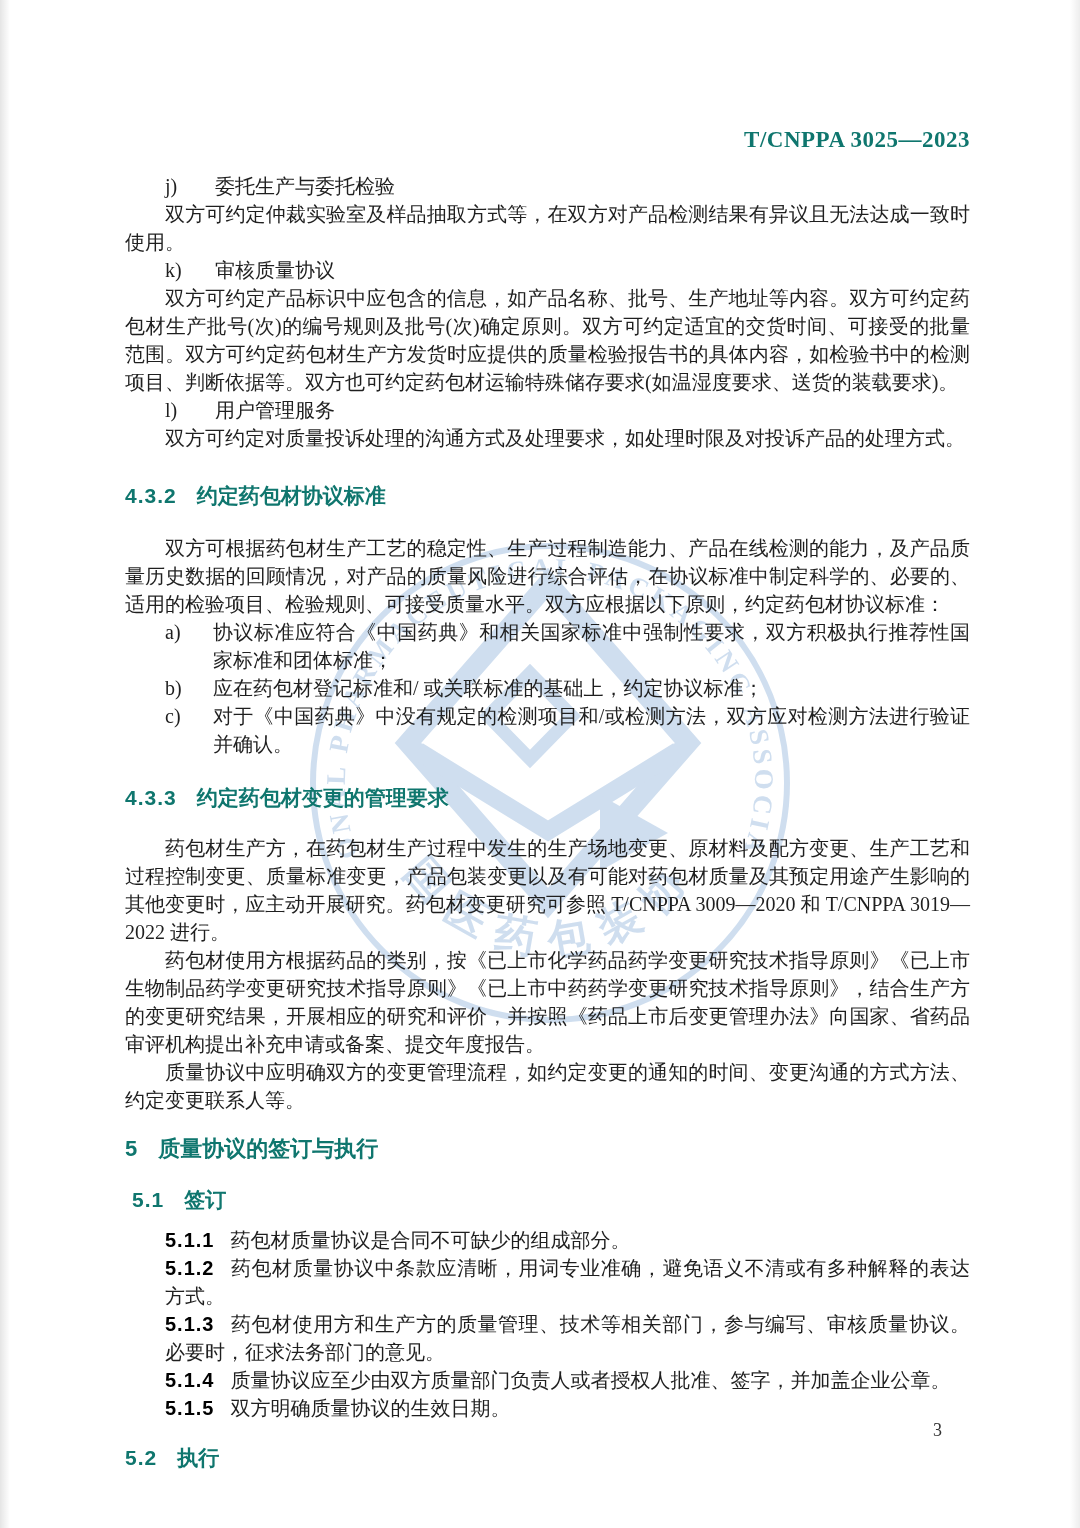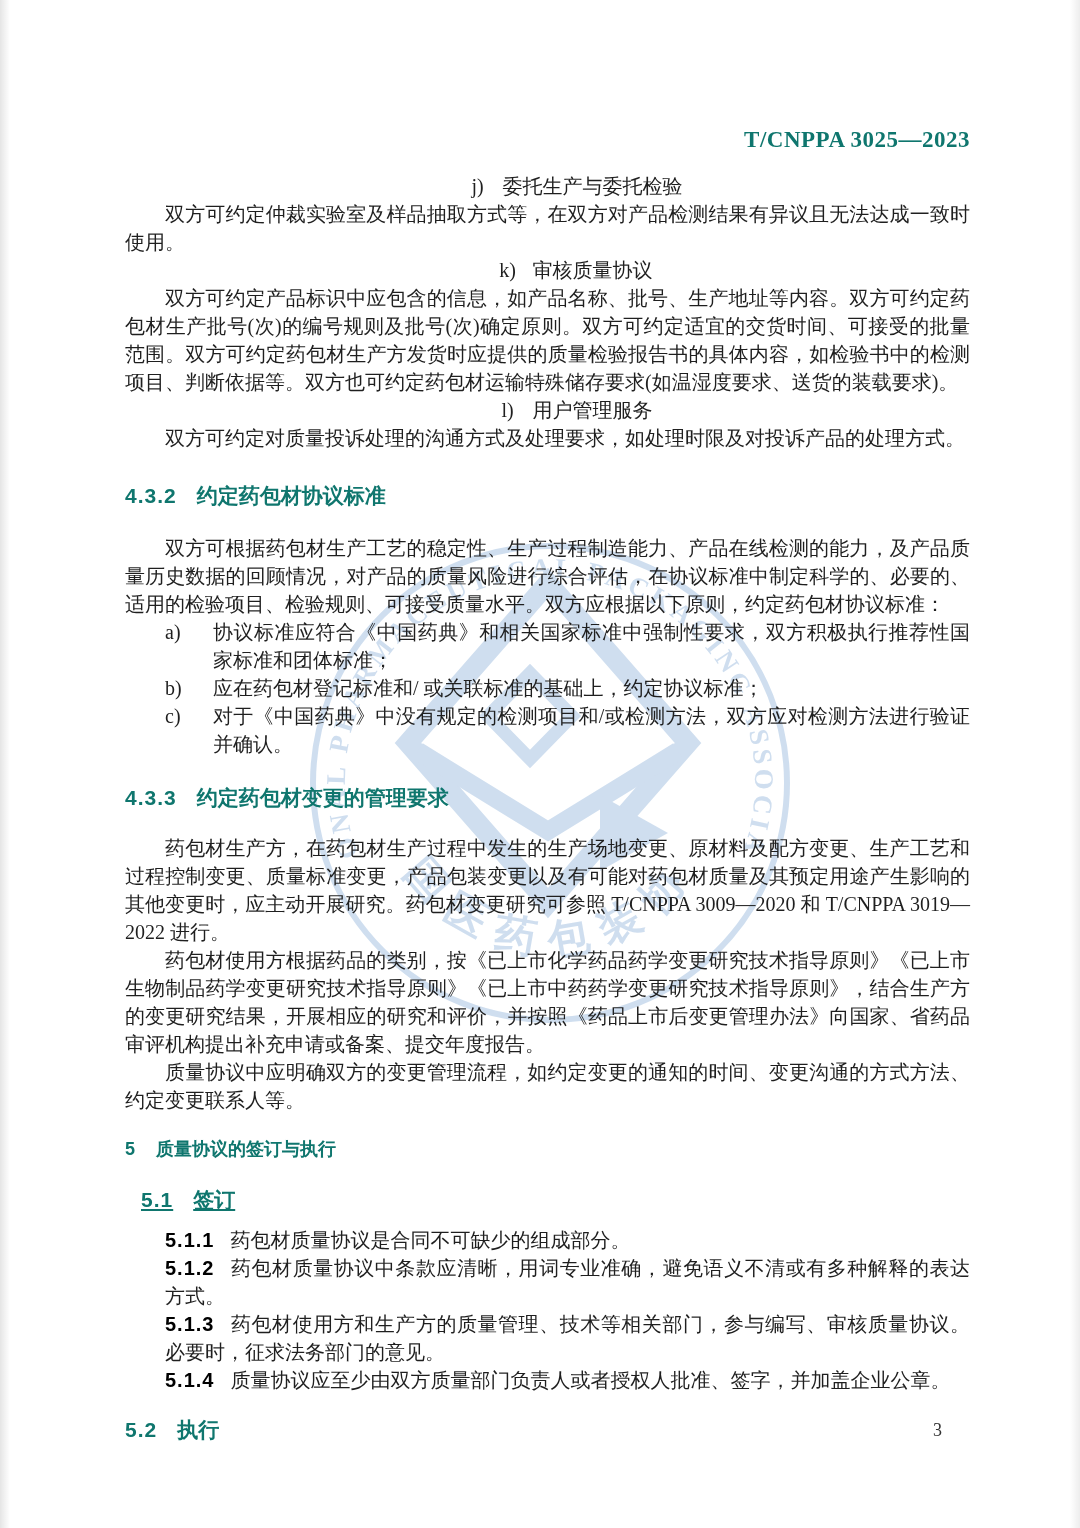--- a/index.html
+++ b/index.html
@@ -19,37 +19,37 @@
 
   .content { position:absolute; left:125px; top:126px; width:845px; z-index:1;
              font-size:20px; line-height:28px; }
 
   .doc-header { text-align:right; font-weight:bold; font-size:23px; letter-spacing:.5px;
                 margin:0 0 18px 0; color:#0f766e; }
 
   p { margin:0; }
   .para { text-indent:40px; text-align:justify; }
 
-  .hang { padding-left:40px;text-align:center; }
+  .hang { padding-left:40px; }
   .hang .mk { display:inline-block; width:50px; }
 
   .abc { position:relative; padding-left:88px; text-align:justify; }
   .abc .mk { position:absolute; left:40px; width:48px; }
 
   .h-sub, .h-chap {
     font-family:"Liberation Sans","DejaVu Sans",sans-serif; font-weight:bold; color:#0f766e;
   }
   .h-sub  { font-size:21px; }
-  .h-chap { font-size:18px; }
+  .h-chap { font-size:22px; }
   .h-sub .no, .h-chap .no { margin-right:20px; letter-spacing:1px; }
 
   .h-432 { margin:30px 0 24px 0; }
   .h-433 { margin:26px 0 22px 0; }
   .h-5   { margin:20px 0 0 0; line-height:30px; }
-  .h-51  { margin:22px 0 12px 16px;text-decoration:underline; }
+  .h-51  { margin:22px 0 12px 7px; }
   .h-52  { margin:22px 0 16px 0; }
   .h-521 { margin:22px 0 16px 0; }
 
   .clause { text-align:justify;margin-left:40px; }
   .clause .num {
     font-family:"Liberation Sans","DejaVu Sans",sans-serif; font-weight:bold;
     letter-spacing:1px; margin-right:16px; color:#000;
   }
 
   .page-number { position:absolute; right:138px; top:1420px; z-index:1;
@@ -111,20 +111,21 @@
     <p class="para">质量协议中应明确双方的变更管理流程，如约定变更的通知的时间、变更沟通的方式方法、约定变更联系人等。</p>
 
     <div class="h-chap h-5"><span class="no">5</span><span>质量协议的签订与执行</span></div>
 
     <div class="h-sub h-51"><span class="no">5.1</span><span>签订</span></div>
 
     <p class="clause"><span class="num">5.1.1</span><span>药包材质量协议是合同不可缺少的组成部分。</span></p>
     <p class="clause"><span class="num">5.1.2</span><span>药包材质量协议中条款应清晰，用词专业准确，避免语义不清或有多种解释的表达方式。</span></p>
     <p class="clause"><span class="num">5.1.3</span><span>药包材使用方和生产方的质量管理、技术等相关部门，参与编写、审核质量协议。必要时，征求法务部门的意见。</span></p>
     <p class="clause"><span class="num">5.1.4</span><span>质量协议应至少由双方质量部门负责人或者授权人批准、签字，并加盖企业公章。</span></p>
+    <p class="clause"><span class="num">5.1.5</span><span>双方明确质量协议的生效日期。</span></p>
 
     <div class="h-sub h-52"><span class="no">5.2</span><span>执行</span></div>
 
 
   </div>
 
   <div class="page-number">3</div>
 </div>
 
 </body></html>

